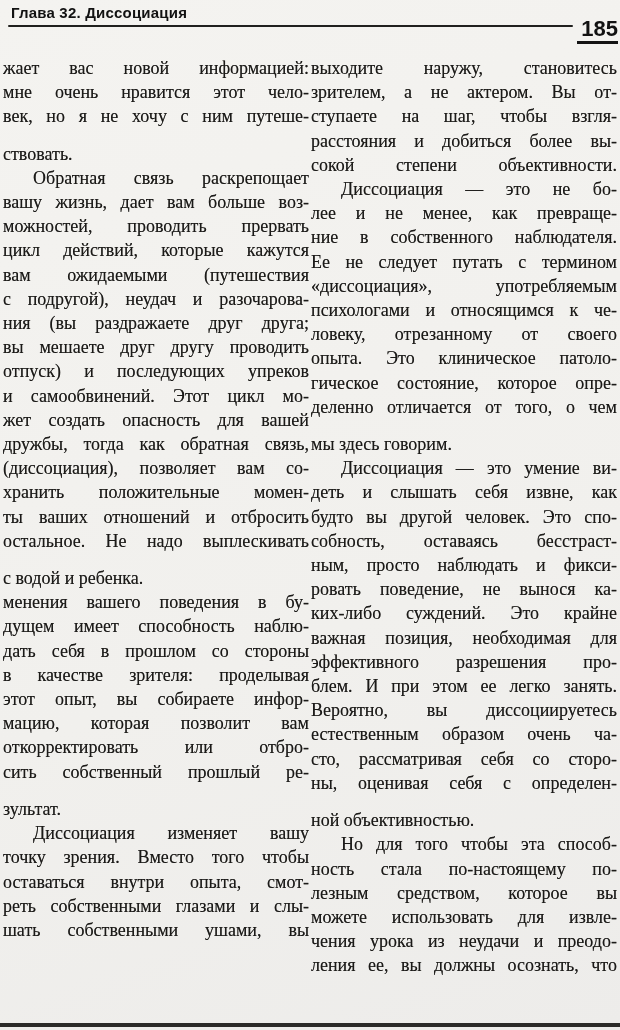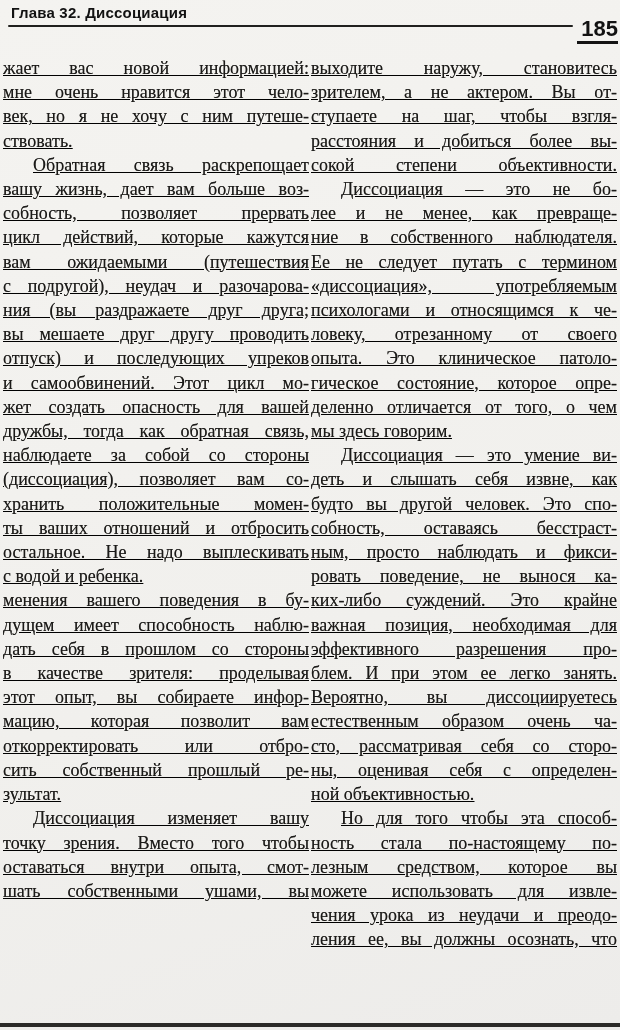--- a/index.html
+++ b/index.html
@@ -26,30 +26,30 @@
   .pageno{
     position:absolute;right:2px;top:17px;
     font-family:"Liberation Sans","DejaVu Sans",sans-serif;
     font-weight:bold;font-size:22px;line-height:24px;color:#121212;
     border-bottom:3px solid #141414;
     padding:0 0 0 4px;
   }
   
   .columns{
     position:absolute;top:56px;left:3px;right:3px;
-    display:flex;gap:2px;text-decoration:underline;
+    display:flex;gap:2px;
   }
   .col{flex:1;min-width:0;}
   .line{
     font-size:18px;line-height:24.2px;color:#1b1a18;
     text-align:justify;text-align-last:justify;
     text-shadow:0 0 .4px rgba(20,18,16,.55);
     white-space:nowrap;overflow:hidden;
   }
-  .line.para-end{text-align-last:left;}
+  .line.para-end{text-align-last:left;margin-top:13px;}
   .line.indent{text-indent:30px;}
   
   .bottom-bar{
     position:absolute;left:0;right:0;bottom:3px;height:4px;
     background:#2b2a28;
   }
 </style>
 </head>
 <body>
 
@@ -62,48 +62,48 @@
   </div>
 
   <div class="columns">
     <div class="col" id="col-left">
         <div class="line">жает вас новой информацией:</div>
         <div class="line">мне очень нравится этот чело-</div>
         <div class="line">век, но я не хочу с ним путеше-</div>
         <div class="line para-end">ствовать.</div>
         <div class="line indent">Обратная связь раскрепощает</div>
         <div class="line">вашу жизнь, дает вам больше воз-</div>
-        <div class="line">собность, позволяет прервать</div>
+        <div class="line">можностей, проводить прервать</div>
         <div class="line">цикл действий, которые кажутся</div>
         <div class="line">вам ожидаемыми (путешествия</div>
         <div class="line">с подругой), неудач и разочарова-</div>
         <div class="line">ния (вы раздражаете друг друга;</div>
         <div class="line">вы мешаете друг другу проводить</div>
         <div class="line">отпуск) и последующих упреков</div>
         <div class="line">и самообвинений. Этот цикл мо-</div>
         <div class="line">жет создать опасность для вашей</div>
         <div class="line">дружбы, тогда как обратная связь,</div>
-        <div class="line">наблюдаете за собой со стороны</div>
         <div class="line">(диссоциация), позволяет вам со-</div>
         <div class="line">хранить положительные момен-</div>
         <div class="line">ты ваших отношений и отбросить</div>
         <div class="line">остальное. Не надо выплескивать</div>
         <div class="line para-end">с водой и ребенка.</div>
         <div class="line">менения вашего поведения в бу-</div>
         <div class="line">дущем имеет способность наблю-</div>
         <div class="line">дать себя в прошлом со стороны</div>
         <div class="line">в качестве зрителя: проделывая</div>
         <div class="line">этот опыт, вы собираете инфор-</div>
         <div class="line">мацию, которая позволит вам</div>
         <div class="line">откорректировать или отбро-</div>
         <div class="line">сить собственный прошлый ре-</div>
         <div class="line para-end">зультат.</div>
         <div class="line indent">Диссоциация изменяет вашу</div>
         <div class="line">точку зрения. Вместо того чтобы</div>
         <div class="line">оставаться внутри опыта, смот-</div>
+        <div class="line">реть собственными глазами и слы-</div>
         <div class="line">шать собственными ушами, вы</div>
       </div>
     <div class="col" id="col-right">
         <div class="line">выходите наружу, становитесь</div>
         <div class="line">зрителем, а не актером. Вы от-</div>
         <div class="line">ступаете на шаг, чтобы взгля-</div>
         <div class="line">расстояния и добиться более вы-</div>
         <div class="line">сокой степени объективности.</div>
         <div class="line indent">Диссоциация — это не бо-</div>
         <div class="line">лее и не менее, как превраще-</div>

